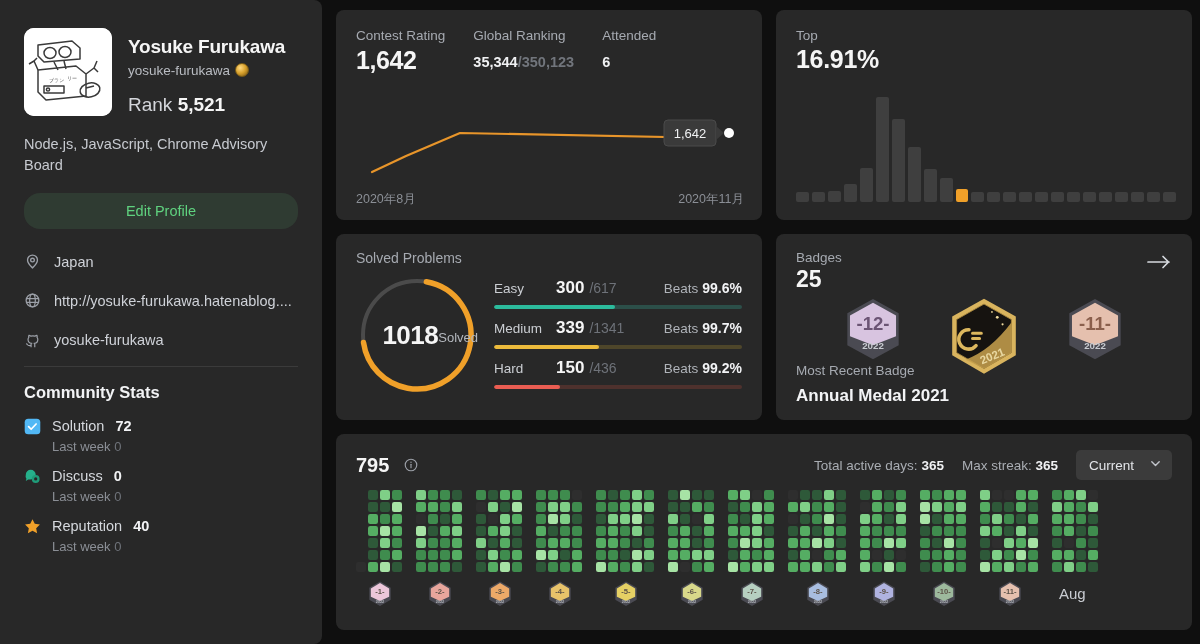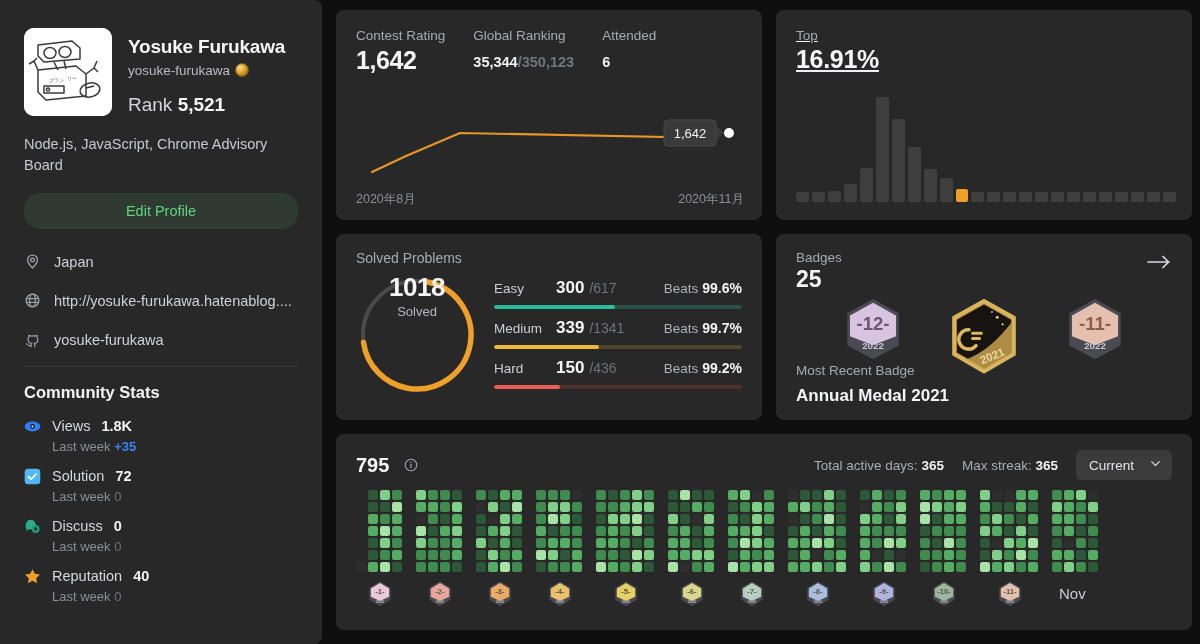--- a/index.html
+++ b/index.html
@@ -90,33 +90,33 @@
   .stat-head { display: flex; gap: 28px; }
   .stat-block .st-lbl { font-size: 13.5px; color: #a6aab1; margin-bottom: 3px; }
   .stat-block .st-big { font-size: 25px; font-weight: bold; color: #f5f5f5; letter-spacing: -0.4px; line-height: 1.15; }
   .stat-block .st-mid { font-size: 14.5px; font-weight: bold; color: #f0f1f3; padding-top: 8px; }
   .stat-block .st-mid .dim { color: #71757c; font-weight: bold; }
   .stat-block .st-sm { font-size: 14.5px; font-weight: bold; color: #f0f1f3; padding-top: 8px; }
   .contest-chart { position: absolute; left: 14px; right: 10px; top: 86px; height: 96px; }
   .chart-x { position: absolute; left: 20px; right: 18px; bottom: 12px; display: flex; justify-content: space-between; font-size: 12.5px; color: #8b8f96; }
 
   
-  .top-card { flex: 1; height: 210px; padding: 18px 20px 24px 20px; position: relative; text-decoration: underline; }
+  .top-card { flex: 1; height: 210px; padding: 18px 20px 24px 20px; position: relative; }
   .top-lbl { font-size: 13.5px; color: #a6aab1; }
   .top-val { font-size: 25px; font-weight: bold; color: #f5f5f5; letter-spacing: -0.3px; margin-top: 2px; }
   .hist { position: absolute; left: 20px; right: 16px; bottom: 18px; height: 105px; display: flex; align-items: flex-end; gap: 3px; }
   .hist .bar { flex: 1; background: #3f3f3f; border-radius: 2px; min-height: 9px; }
   .hist .bar.hl { background: #f0a029; }
 
   
   .solved-card { flex: 0 0 426px; height: 186px; padding: 16px 20px; position: relative; }
   .sv-title { font-size: 14px; color: #a6aab1; }
   .sv-body { display: flex; gap: 16px; margin-top: 6px; }
   .ring-wrap { width: 122px; height: 122px; position: relative; flex: 0 0 122px; margin-top: 2px; }
-  .ring-center { position: absolute; inset: 0; display: flex; flex-direction: column; align-items: center; justify-content: flex-start; }
+  .ring-center { position: absolute; inset: 0; display: flex; align-items: center; justify-content: flex-end; }
   .ring-num { font-size: 26px; font-weight: bold; color: #f5f5f5; letter-spacing: -0.5px; line-height: 1; }
   .ring-sub { font-size: 13px; color: #b4b8be; margin-top: 4px; }
   .diffs { flex: 1; padding-top: 6px; }
   .diff { margin-bottom: 9px; }
   .diff-line { display: flex; align-items: baseline; font-size: 13.5px; }
   .diff-name { color: #cbced3; width: 62px; flex: 0 0 62px; }
   .diff-num { font-size: 17px; font-weight: bold; color: #f5f5f5; }
   .diff-tot { font-size: 14px; color: #6e7279; margin-left: 5px; }
   .diff-beats { margin-left: auto; color: #b0b4ba; font-size: 13.5px; }
   .diff-beats b { color: #f2f3f5; font-size: 14px; margin-left: 4px; }
@@ -225,37 +225,20 @@
           </svg>
         </span>
         <span class="txt">yosuke-furukawa</span>
       </div>
     </div>
 
     <div class="divider"></div>
 
     <div class="cs-title">Community Stats</div>
 
-    <div class="cs-row">
-      <div class="cs-main">
-        <span class="cs-ico">
-          <svg viewBox="0 0 24 24" width="17" height="17">
-              <ellipse cx="12" cy="12" rx="11" ry="7" fill="#2d7ff9"></ellipse>
-              <circle cx="12" cy="12" r="3.4" fill="#1b1b1b"></circle>
-              <circle cx="12" cy="12" r="1.5" fill="#ffffff"></circle>
-            </svg>
-        </span>
-        <span class="cs-label">Views</span>
-        <span class="cs-val">1.8K</span>
-      </div>
-      <div class="cs-sub">
-        <span>Last week</span>
-        <span class="delta-pos">+35</span>
-      </div>
-    </div>
 
     <div class="cs-row">
       <div class="cs-main">
         <span class="cs-ico">
           <svg viewBox="0 0 24 24" width="17" height="17">
               <rect x="1" y="1" width="22" height="22" rx="5" fill="#52b8f5"></rect>
               <path d="M6.5 12.3l3.6 3.6 7-7.4" fill="none" stroke="#ffffff" stroke-width="2.4" stroke-linecap="round" stroke-linejoin="round"></path>
             </svg>
         </span>
         <span class="cs-label">Solution</span>
@@ -919,17 +902,17 @@
               <path d="M17 4 L29 11 L29 22 L17 27.5 L5 22 L5 11 Z" fill="#9db99d"></path>
               <text x="17" y="18" font-size="10" font-weight="bold" fill="#5c5248" text-anchor="middle" font-family="Liberation Sans, sans-serif">-10-</text>
               <text x="17" y="30" font-size="5" font-weight="bold" fill="#b4b8be" text-anchor="middle" font-family="Liberation Sans, sans-serif">2022</text>
             </svg></div>
           <div class="mb" style="left: 641px;"><svg viewBox="0 0 34 38" width="26" height="29">
               <path d="M17 2 L31 10 L31 26 L17 34 L3 26 L3 10 Z" fill="#4a4a52"></path>
               <path d="M17 4 L29 11 L29 22 L17 27.5 L5 22 L5 11 Z" fill="#e5c0ae"></path>
               <text x="17" y="18" font-size="10" font-weight="bold" fill="#5c5248" text-anchor="middle" font-family="Liberation Sans, sans-serif">-11-</text>
               <text x="17" y="30" font-size="5" font-weight="bold" fill="#b4b8be" text-anchor="middle" font-family="Liberation Sans, sans-serif">2022</text>
             </svg></div>
-          <div class="mb-dec" style="left: 703px;">Nov</div>
+          <div class="mb-dec" style="left: 703px;">Aug</div>
         </div>
     </section>
   </main>
 </div>
 
 </body></html>

